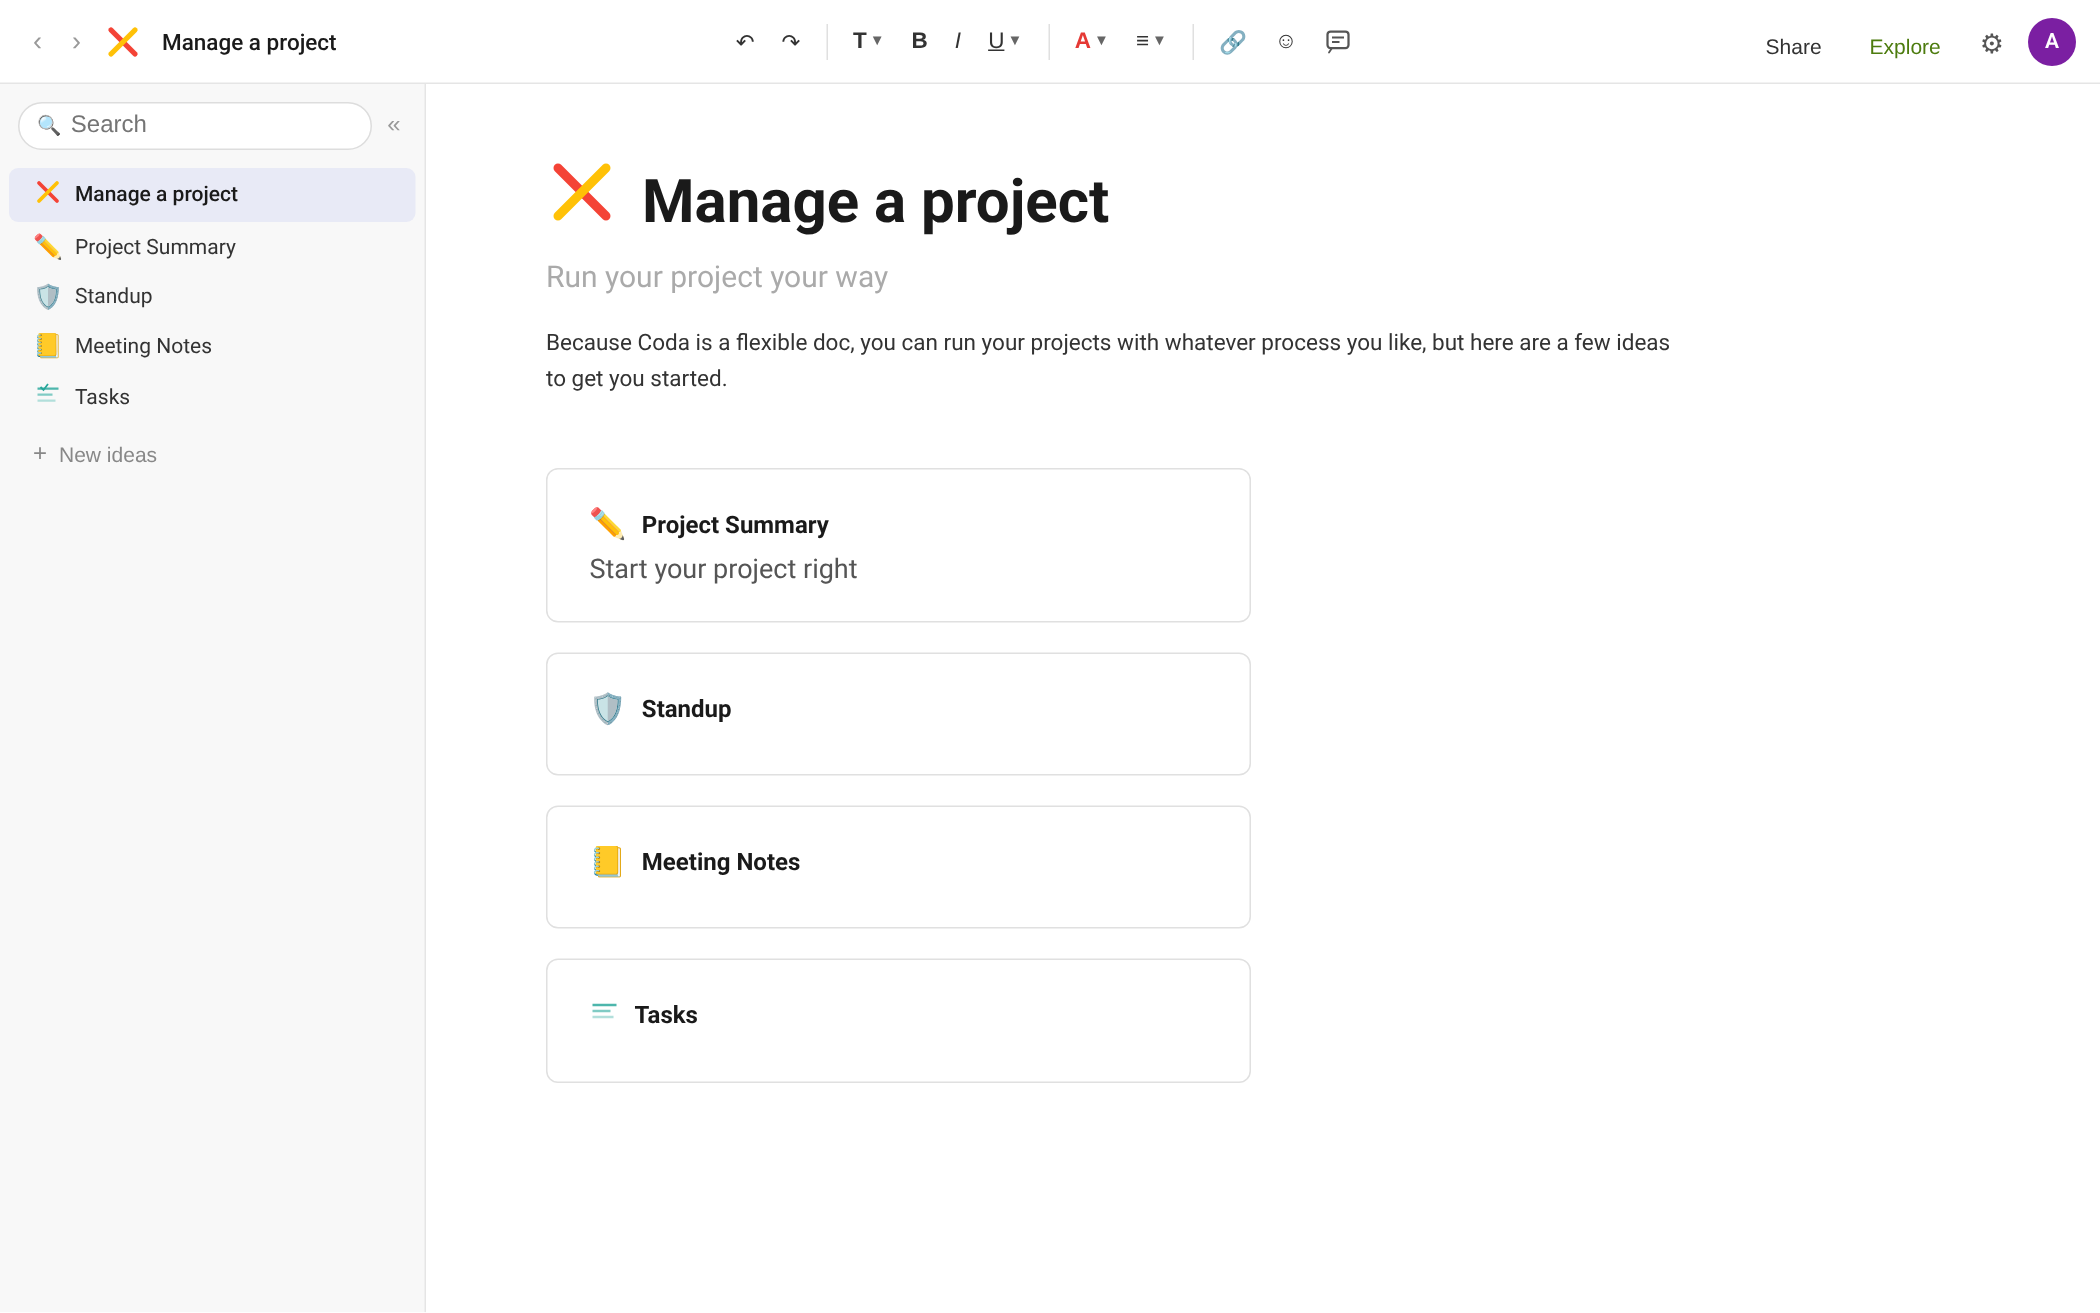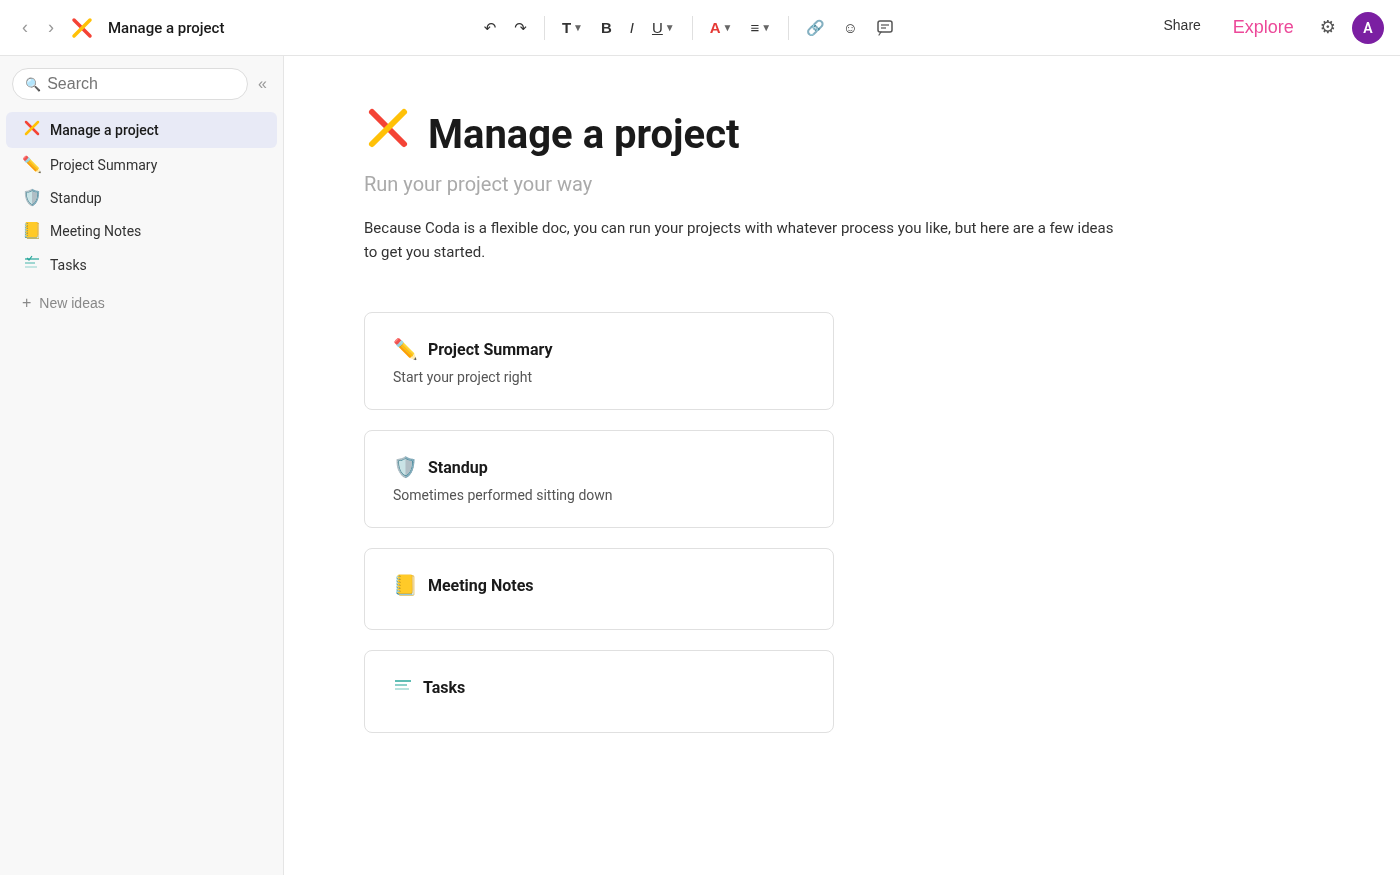--- a/index.html
+++ b/index.html
@@ -61,40 +61,40 @@
       align-items: center;
       gap: 2px;
     }
     .tb-btn .caret { font-size: 10px; color: #666; }
     .tb-btn-text { font-size: 15px; font-weight: 600; }
     .tb-btn-italic { font-style: italic; font-size: 15px; }
     .tb-btn-underline { text-decoration: underline; font-size: 15px; }
     .tb-btn-red { color: #e53935; font-size: 15px; font-weight: 700; }
     .topbar-right {
       display: flex;
-      align-items: flex-start;
+      align-items: flex-end;
       gap: 12px;
       flex: 0 0 auto;
     }
     .share-btn {
       background: none;
       border: none;
       cursor: pointer;
       font-size: 14px;
       color: #333;
       font-weight: 500;
       padding: 5px 10px;
       border-radius: 5px;
     }
     .explore-btn {
       background: none;
       border: none;
       cursor: pointer;
-      font-size: 18px;
-      color: #ec4899;
+      font-size: 14px;
+      color: #4d7c0f;
       font-weight: 500;
       padding: 5px 10px;
       border-radius: 5px;
     }
     .settings-btn {
       background: none;
       border: none;
       cursor: pointer;
       font-size: 18px;
       color: #555;
@@ -246,21 +246,21 @@
       gap: 10px;
       margin-bottom: 8px;
     }
     .card-icon { font-size: 20px; }
     .card-title {
       font-size: 16px;
       font-weight: 700;
       color: #1a1a1a;
     }
     .card-desc {
-      font-size: 14px;
+      font-size: 18px;
       color: #555;
     }
   </style>
 </head>
 <body>
 
 <div class="topbar">
   <div class="topbar-left">
     <button class="nav-btn">‹</button>
     <button class="nav-btn">›</button>
@@ -399,21 +399,20 @@
         <span class="card-title">Project Summary</span>
       </div>
       <p class="card-desc">Start your project right</p>
     </div>
 
     <div class="card">
       <div class="card-title-row">
         <span class="card-icon">🛡️</span>
         <span class="card-title">Standup</span>
       </div>
-      <p class="card-desc">Sometimes performed sitting down</p>
     </div>
 
     <div class="card">
       <div class="card-title-row">
         <span class="card-icon">📒</span>
         <span class="card-title">Meeting Notes</span>
       </div>
     </div>
 
     <div class="card">

